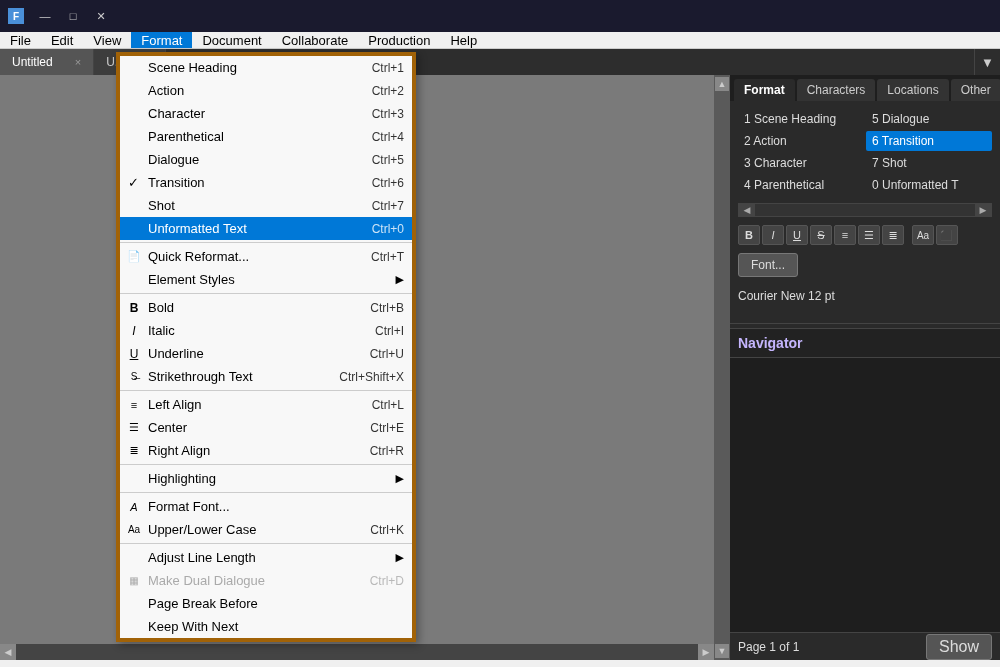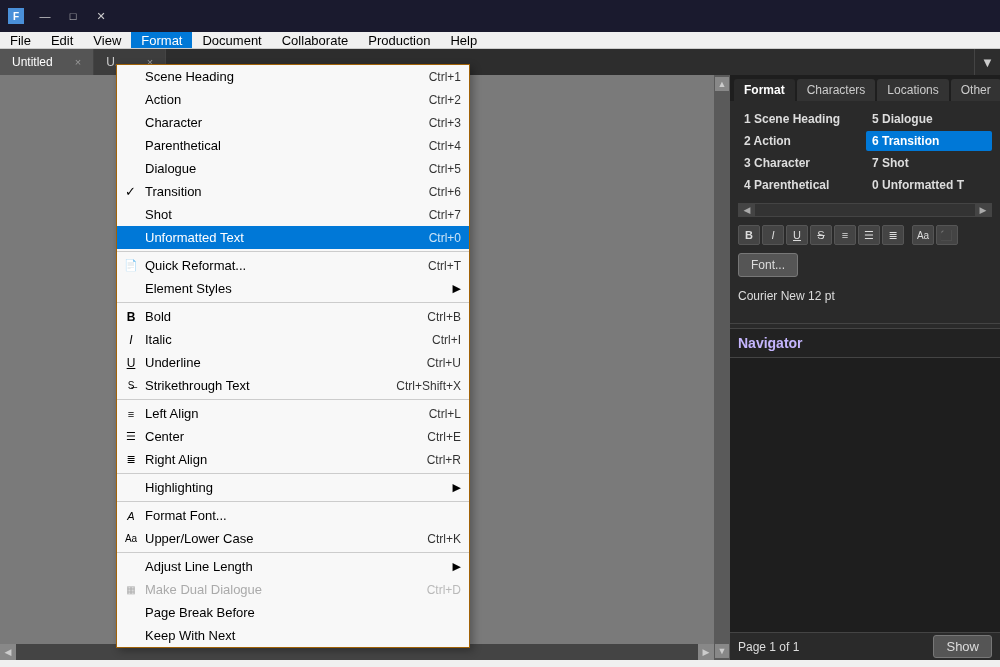--- a/index.html
+++ b/index.html
@@ -195,21 +195,20 @@
       grid-template-columns: 1fr 1fr;
       gap: 2px;
       margin-bottom: 8px;
       font-size: 12px;
     }
     .format-item {
       padding: 3px 6px;
       color: #ddd;
       cursor: pointer;
       border-radius: 2px;
-      font-weight: bold;
     }
     .format-item.selected { background: #0078d7; color: white; }
 
     
     #format-scrollbar {
       height: 14px;
       background: #1a1a1a;
       margin-bottom: 8px;
       display: flex;
       align-items: center;
@@ -308,33 +307,33 @@
       font-size: 12px;
       border-top: 1px solid #444;
       gap: 8px;
     }
     #show-button {
       margin-left: auto;
       background: #555;
       border: 1px solid #777;
       color: #ddd;
       padding: 3px 12px;
-      font-size: 13px;
+      font-size: 16px;
       cursor: pointer;
       border-radius: 3px;
     }
 
     
     #dropdown-menu {
       position: absolute;
-      top: 64px;
+      top: 52px;
       left: 116px;
-      width: 354px;
+      width: 300px;
       background: #f8f8f8;
-      border: 1px solid #a16207;
+      border: 4px solid #a16207;
       box-shadow: 3px 3px 8px rgba(0,0,0,0.3);
       z-index: 1000;
       font-size: 13px;
     }
     .menu-entry {
       display: flex;
       align-items: center;
       padding: 4px 8px 4px 28px;
       cursor: pointer;
       color: #000;

